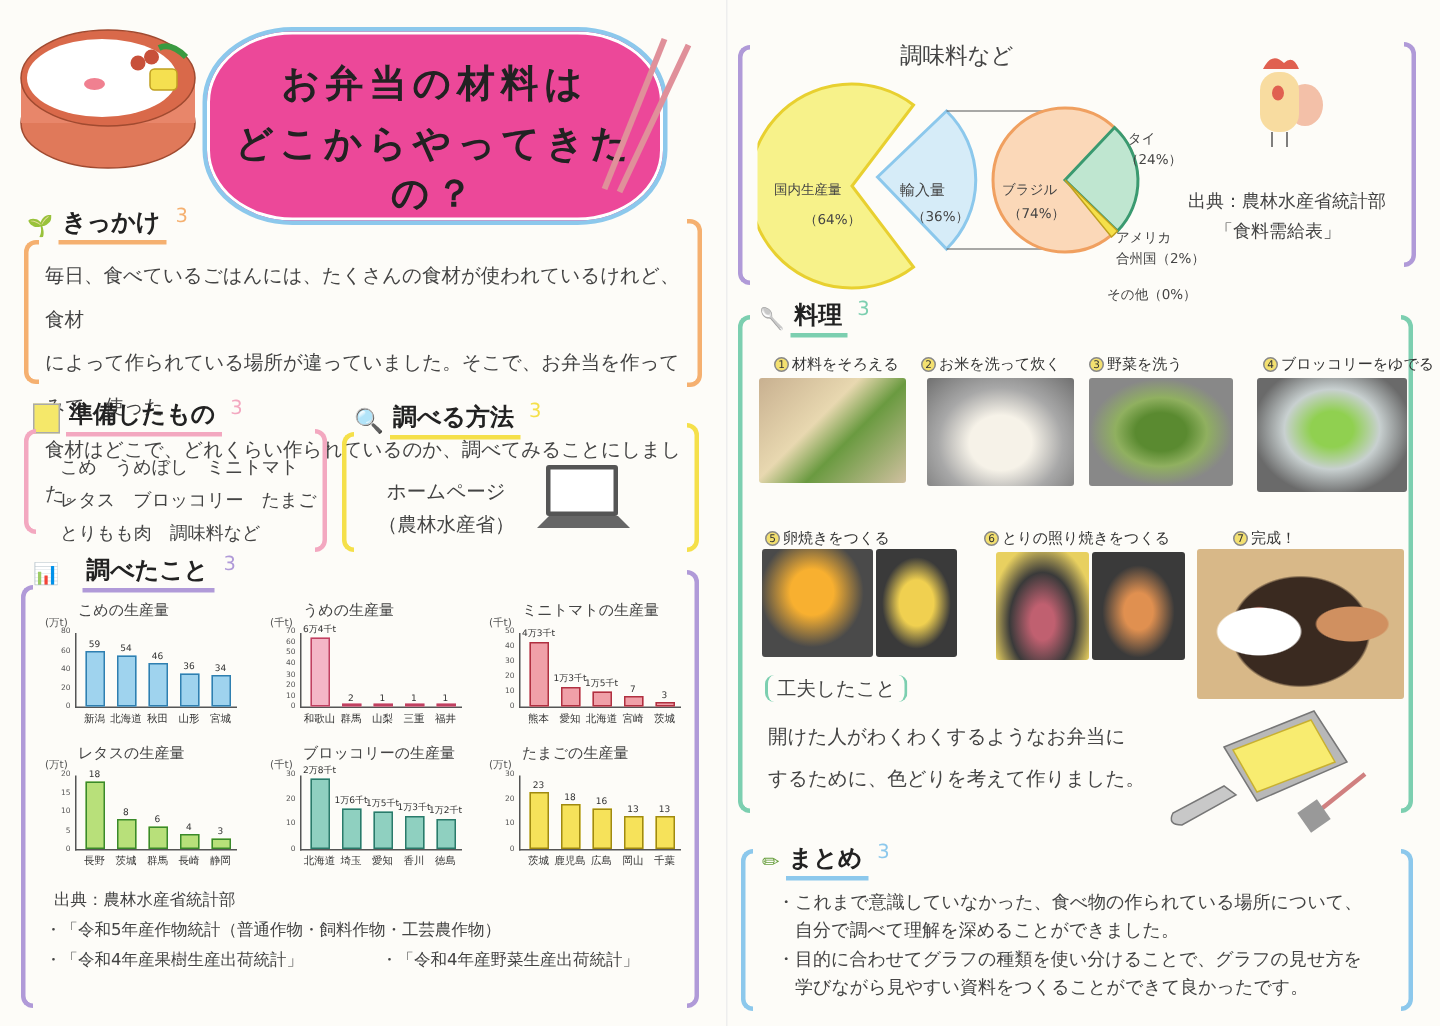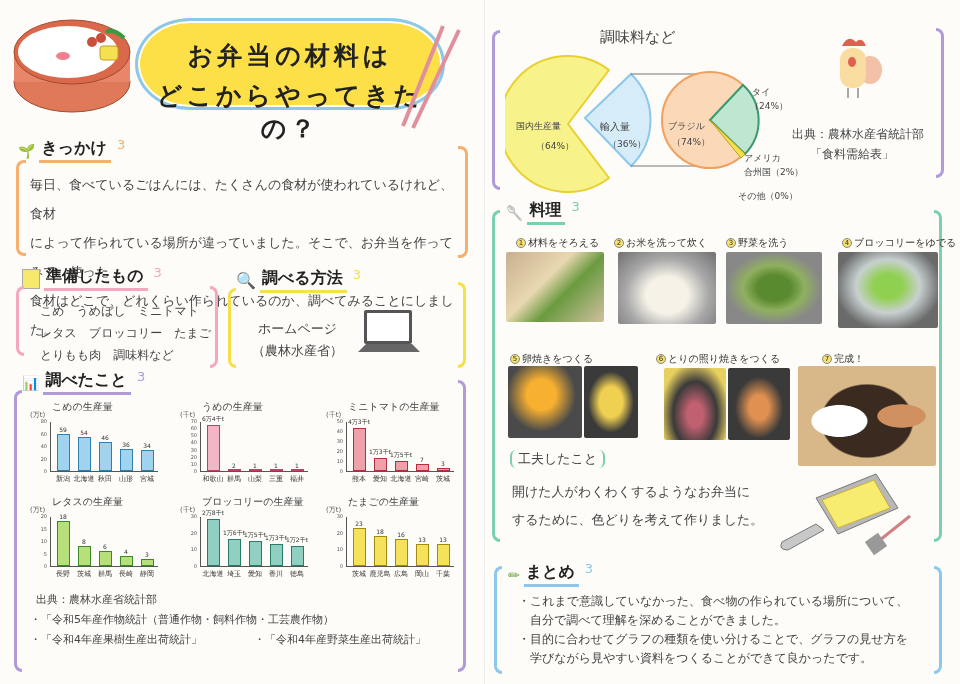--- a/index.html
+++ b/index.html
@@ -1,19 +1,19 @@
 <!DOCTYPE html>
 <html><head>
 <meta charset="utf-8">
 <style>
   * { box-sizing: border-box; margin: 0; padding: 0; }
   body { width: 960px; height: 684px; background: #fdfcf8; font-family: "DejaVu Sans", sans-serif; color: #3a3a3a; position: relative; overflow: hidden; }
   .abs { position: absolute; }
   
-  .cloud { left: 135px; top: 18px; width: 310px; height: 92px; background: #fde047; border: 3px solid #8cc8ec; border-radius: 60px / 50px; box-shadow: 0 0 0 2px #fff inset; }
+  .cloud { left: 135px; top: 18px; width: 310px; height: 132px; background: #ec4899; border: 3px solid #8cc8ec; border-radius: 60px / 50px; box-shadow: 0 0 0 2px #fff inset; }
   .title-line { font-weight: bold; font-size: 25px; color: #222; letter-spacing: 4px; text-align: center; position: absolute; width: 100%; }
   .bento { left: 8px; top: 12px; width: 128px; height: 106px; }
   .chopsticks { left: 395px; top: 22px; width: 70px; height: 110px; }
   
   .sec-head { font-weight: bold; font-size: 16px; color: #222; display: flex; align-items: center; gap: 4px; }
   .sec-head .ul { border-bottom: 3px solid; padding: 0 4px 1px 2px; }
   .three { font-size: 13px; font-weight: normal; margin-left: 2px; margin-top: -12px; }
   .bracket-l { position: absolute; border: 3px solid; border-right: none; border-radius: 8px 0 0 8px; }
   .bracket-r { position: absolute; border: 3px solid; border-left: none; border-radius: 0 8px 8px 0; }
   .body-text { font-size: 13px; line-height: 29px; color: #444; }
@@ -95,21 +95,21 @@
   <div>（農林水産省）</div>
 </div>
 <svg class="abs" style="left:356px; top:308px;" width="66" height="48" viewBox="0 0 66 48">
   <rect x="8" y="2" width="48" height="34" rx="2" fill="#555"></rect>
   <rect x="11" y="5" width="42" height="28" fill="#fff"></rect>
   <path d="M2 44 L10 36 L56 36 L64 44 Z" fill="#666"></path>
 </svg>
 
 <div class="abs sec-head" style="left:22px; top:370px;">
   <span style="color:#4a90c8;font-size:14px;">📊</span>
-  <span class="ul" style="border-color:#b09ad8;">調べたこと</span>
+  <span class="ul" style="border-color:#b09ad8;margin-left:12px;">調べたこと</span>
   <span class="three" style="color:#b09ad8;">3</span>
 </div>
 <div class="bracket-l" style="left:14px; top:390px; width:8px; height:282px; border-color:#b09ad8;"></div>
 <div class="bracket-r" style="left:458px; top:380px; width:8px; height:292px; border-color:#b09ad8;"></div>
 
 <div class="chart" style="left:30px; top:400px;">
     <div class="chart-title">こめの生産量</div>
     <div class="chart-unit">(万t)</div>
     <div class="plot">
       <div class="ytick" style="bottom: -3px;">0</div>

